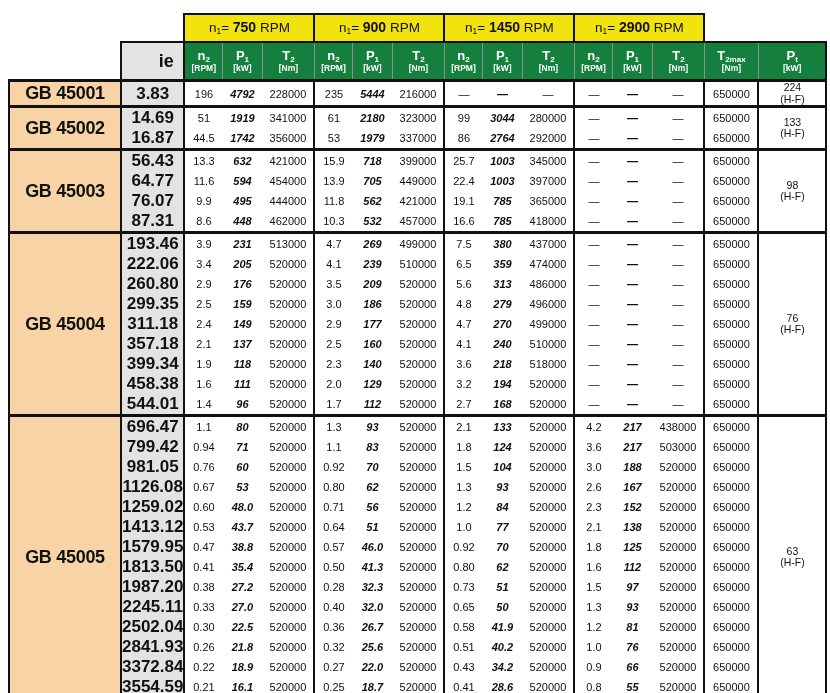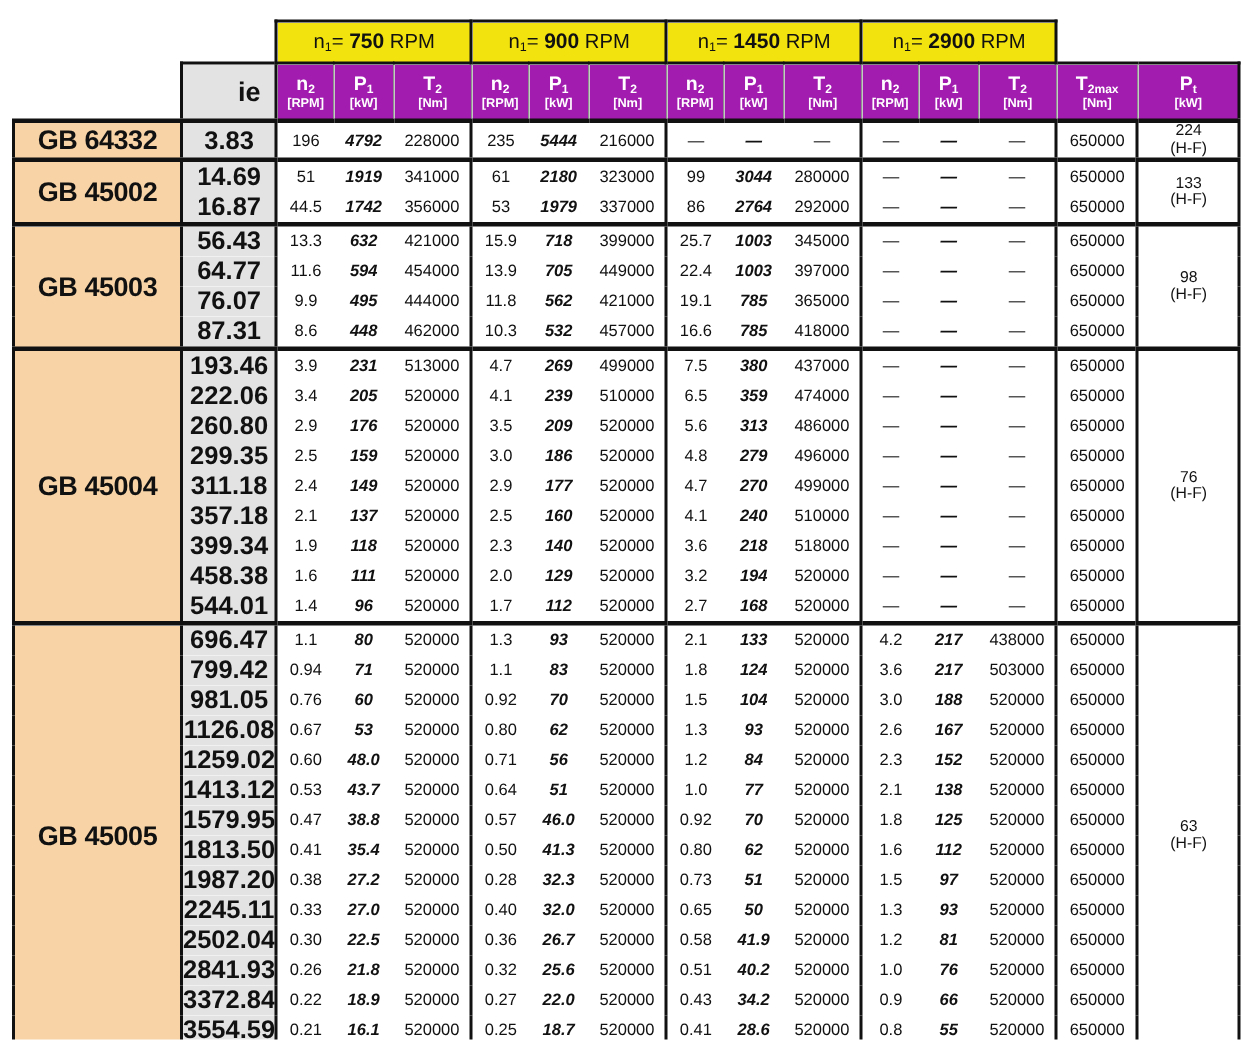--- a/index.html
+++ b/index.html
@@ -4,21 +4,21 @@
 <style>
   html,body{margin:0;padding:0;background:#ffffff;}
   body{width:830px;height:693px;overflow:hidden;font-family:"Liberation Sans",sans-serif;color:#111;}
   .page{position:relative;width:830px;height:693px;}
   table.spec{border-collapse:collapse;table-layout:fixed;margin:13px 0 0 8px;}
   td{padding:0;vertical-align:middle;overflow:hidden;white-space:nowrap;}
   
   td.void{border:none;background:#fff;}
   td.yhead{background:#f2e20d;border:2px solid #111;text-align:center;font-size:13.5px;height:26px;font-weight:normal;}
   td.yhead b{font-size:14px;margin-top:20px;}
-  td.blk{background:#a21caf;color:#fff;border-top:2px solid #111;border-bottom:2px solid #111;border-left:1px solid #8f8f8f;text-align:center;height:36px;line-height:1.05;}
+  td.blk{background:#15803d;color:#fff;border-top:2px solid #111;border-bottom:2px solid #111;border-left:1px solid #8f8f8f;text-align:center;height:36px;line-height:1.05;}
   td.blk .sym{font-weight:bold;font-size:13px;}
   td.blk .unit{font-weight:bold;font-size:8.5px;}
   td.blk.gr{border-right:2px solid #111;}
   td.iehead{background:#e3e3e3;border:2px solid #111;text-align:center;font-weight:bold;font-size:18px;padding-left:27px;}
   .sub{font-size:0.62em;vertical-align:-0.28em;font-weight:inherit;}
   
   tbody tr{height:20px;}
   td.num{font-size:11px;text-align:center;font-weight:normal;}
   td.p1{font-weight:bold;font-style:italic;}
   td.gl{border-left:2px solid #111;}
@@ -117,21 +117,21 @@
             <div class="unit">[Nm]</div>
           </td>
           <td class="blk gr">
             <div class="sym">P<span class="sub">t</span></div>
             <div class="unit">[kW]</div>
           </td>
         </tr>
       </thead>
     <tbody>
         <tr class="gtop">
-          <td class="model" rowspan="1">GB 64332</td>
+          <td class="model" rowspan="1">GB 45001</td>
           <td class="iecell">3.83</td>
           <td class="num gl">196</td>
           <td class="num p1">4792</td>
           <td class="num">228000</td>
           <td class="num gl">235</td>
           <td class="num p1">5444</td>
           <td class="num">216000</td>
           <td class="num gl">—</td>
           <td class="num p1">—</td>
           <td class="num">—</td>

